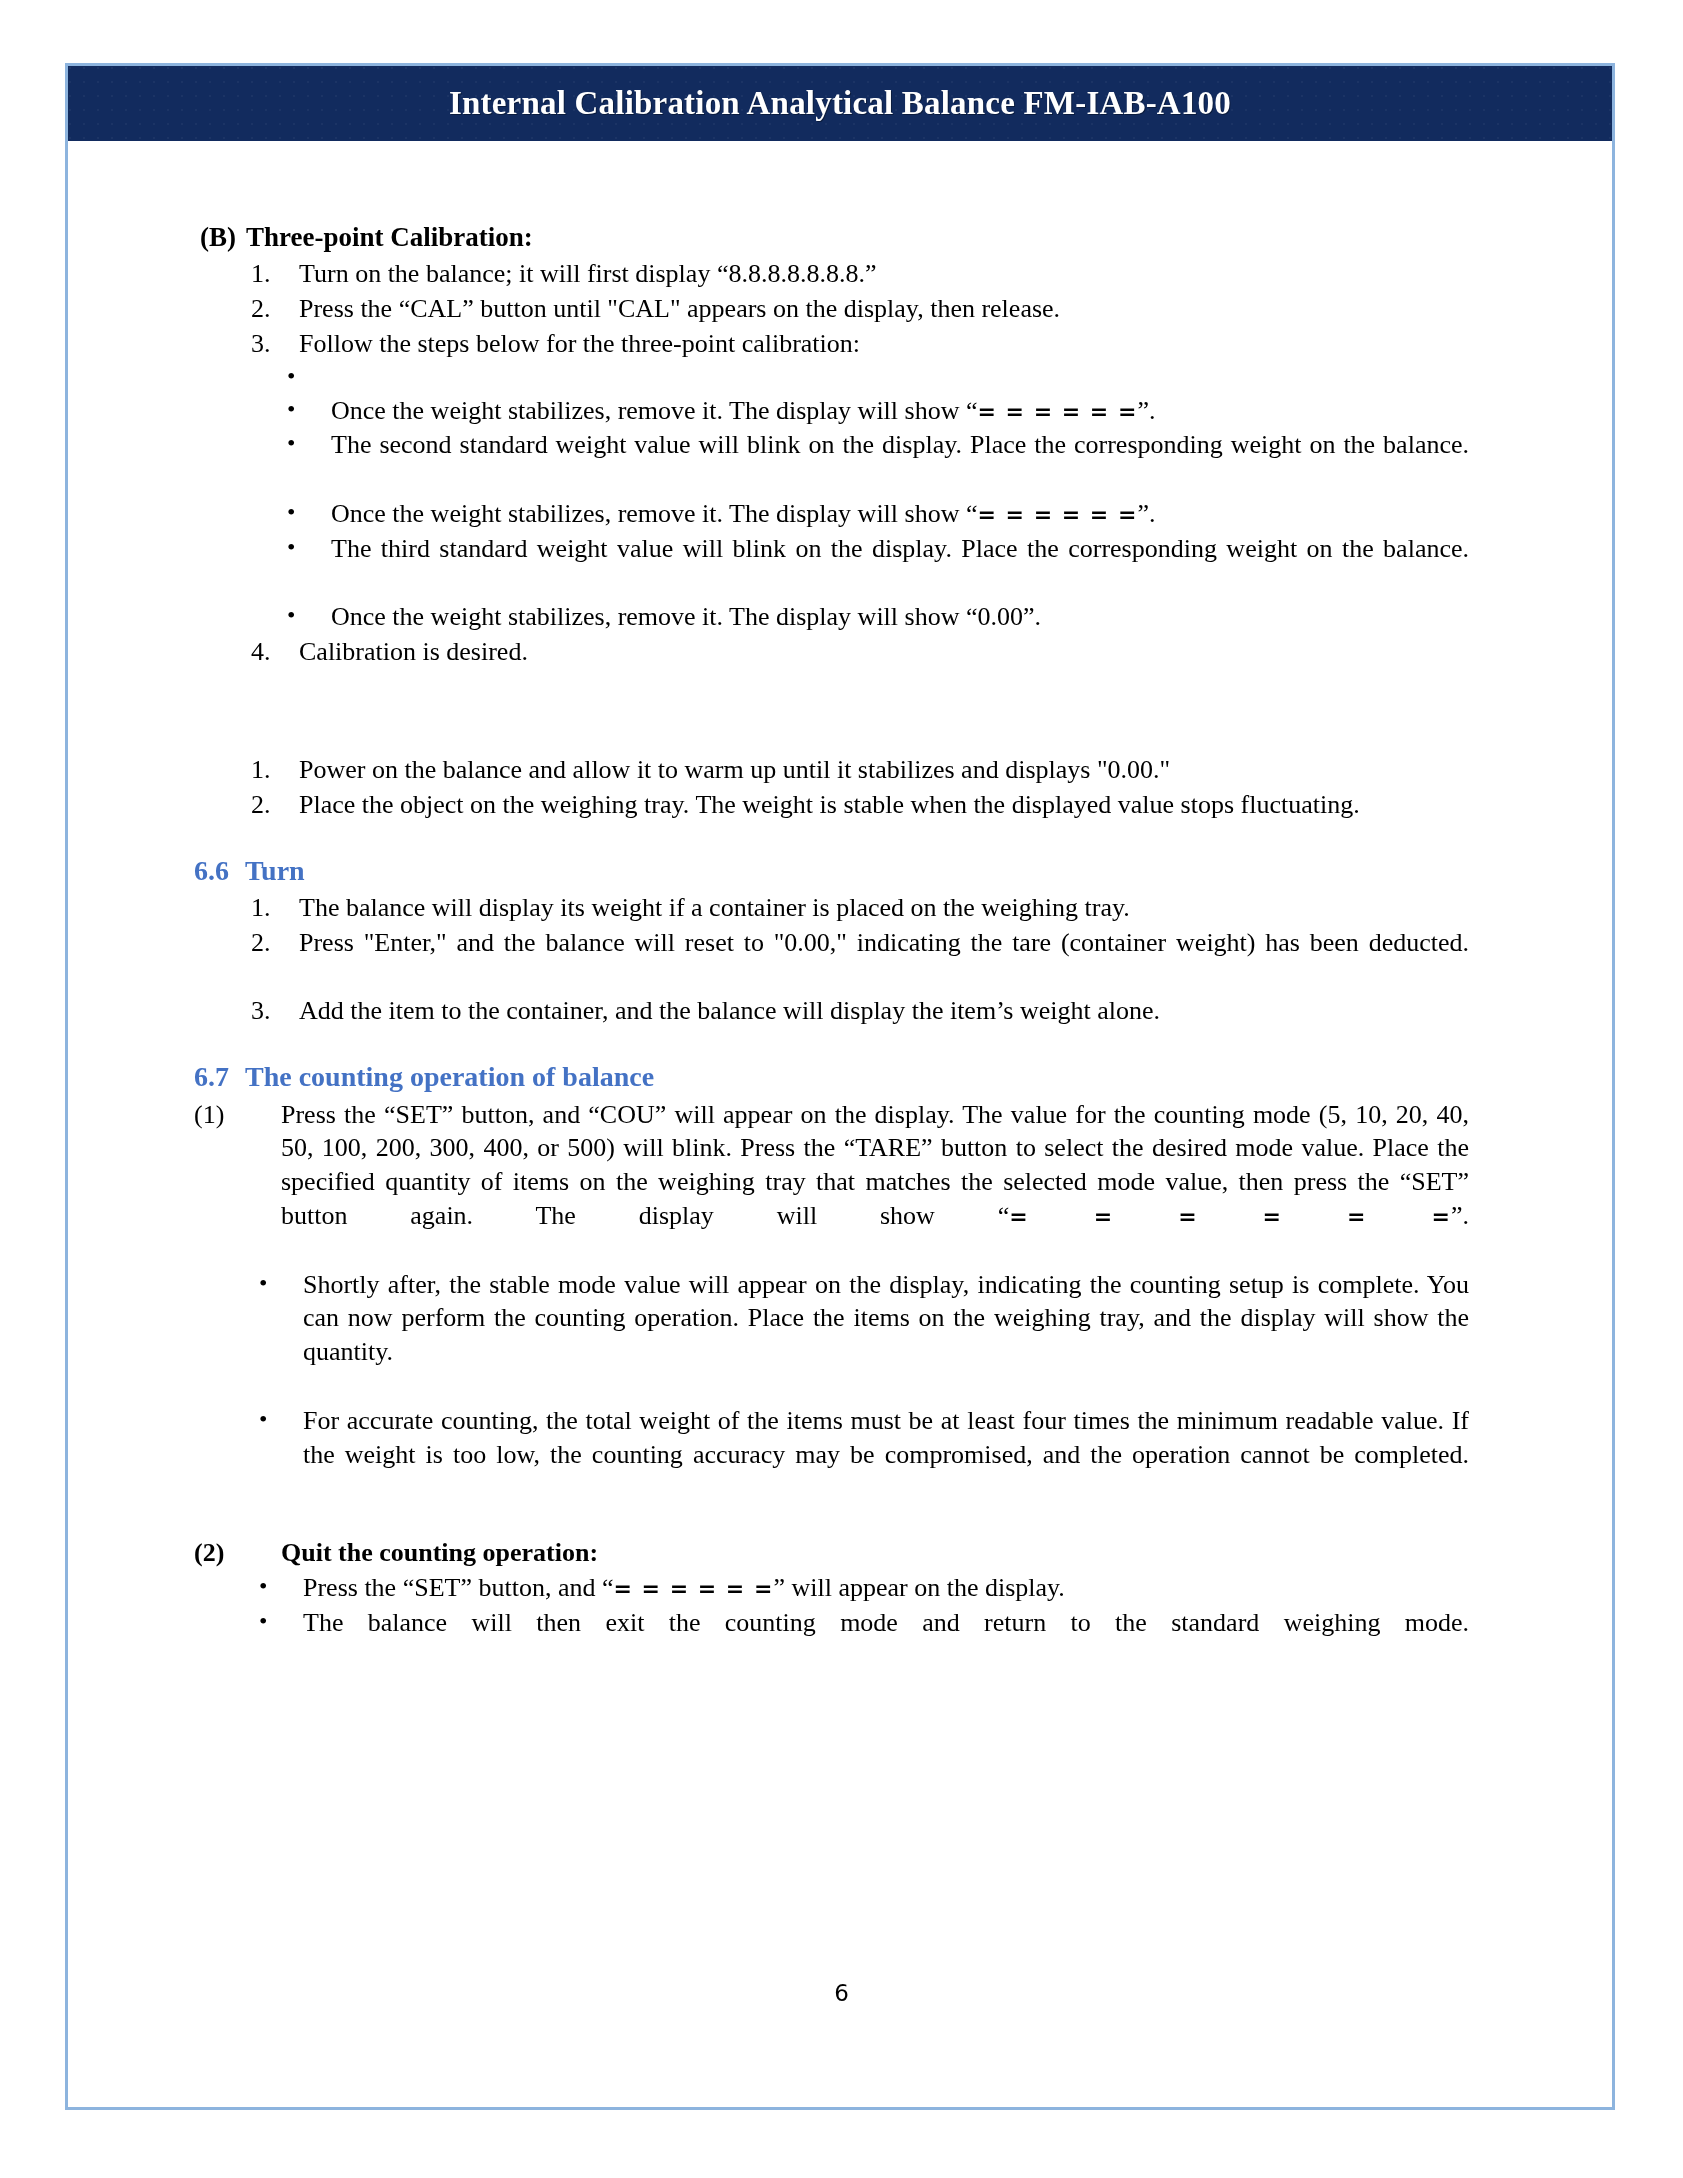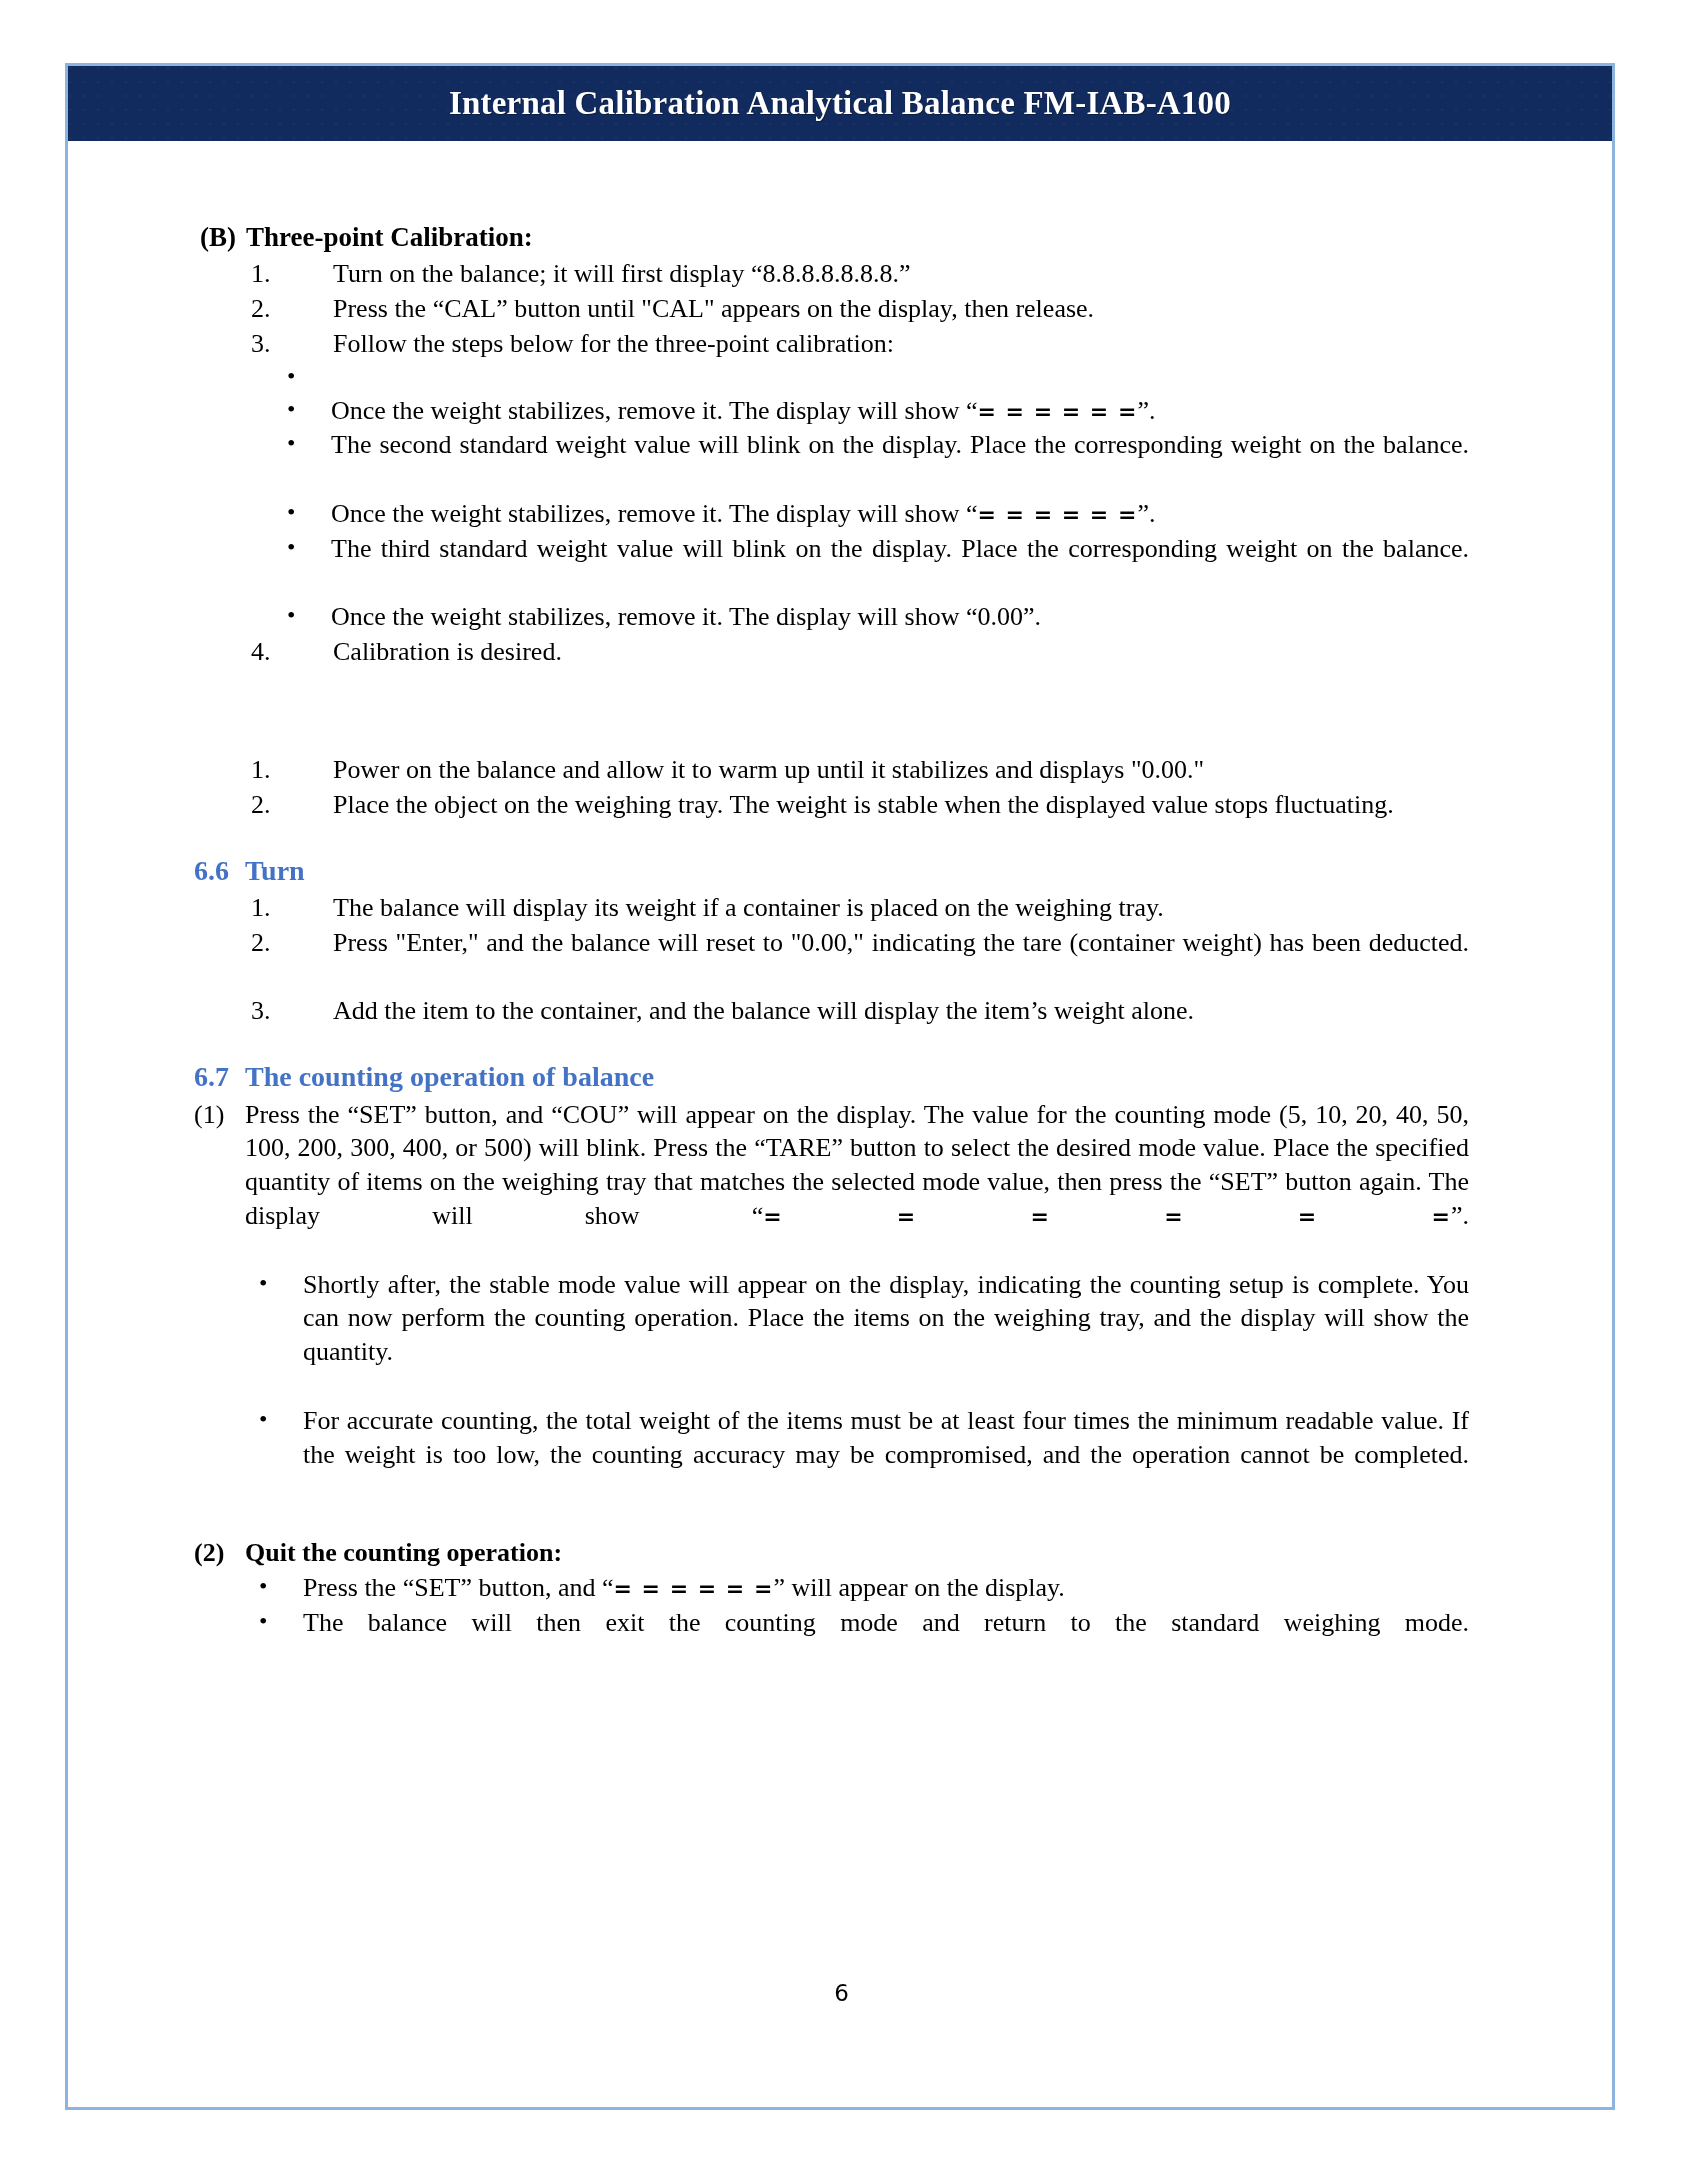--- a/index.html
+++ b/index.html
@@ -98,37 +98,36 @@
     margin-bottom: 1px;
   }
   .num-list > li > .marker {
     flex: 0 0 48px;
     width: 48px;
     text-align: left;
   }
   .num-list > li > .body {
     flex: 1;
     min-width: 0;
-    margin-left: 34px;
   }
 
   
   .paren-list { margin: 0; padding: 0; list-style: none; }
   .paren-list > li {
     display: flex;
     align-items: flex-start;
     padding-left: 0px;
     margin-bottom: 1px;
   }
   .paren-list > li > .marker {
     flex: 0 0 51px;
     width: 51px;
     text-align: left;
   }
-  .paren-list > li > .body { flex: 1; min-width: 0; }
+  .paren-list > li > .body { flex: 1; min-width: 0; margin-left: 36px; }
 
   
   .bullet-list { margin: 0; padding: 0; list-style: none; }
   .bullet-list > li {
     display: flex;
     align-items: flex-start;
     padding-left: 93px;
     margin-bottom: 1px;
   }
   .bullet-list.indent-deep > li { padding-left: 65px; }

